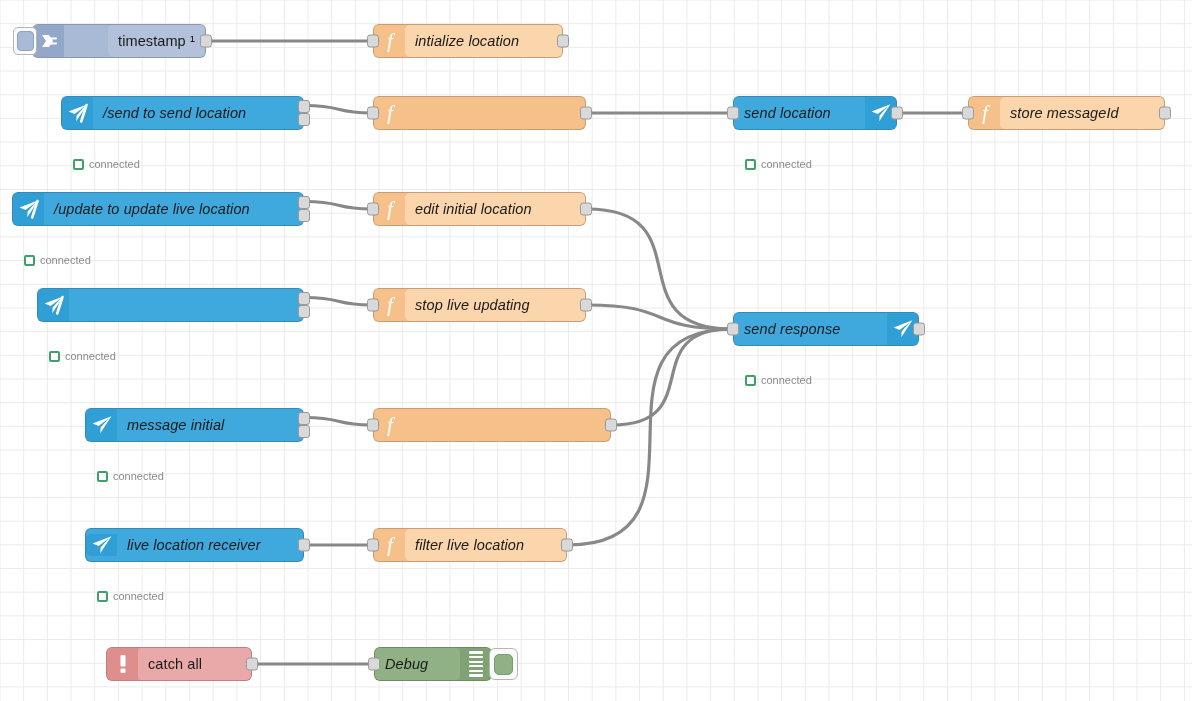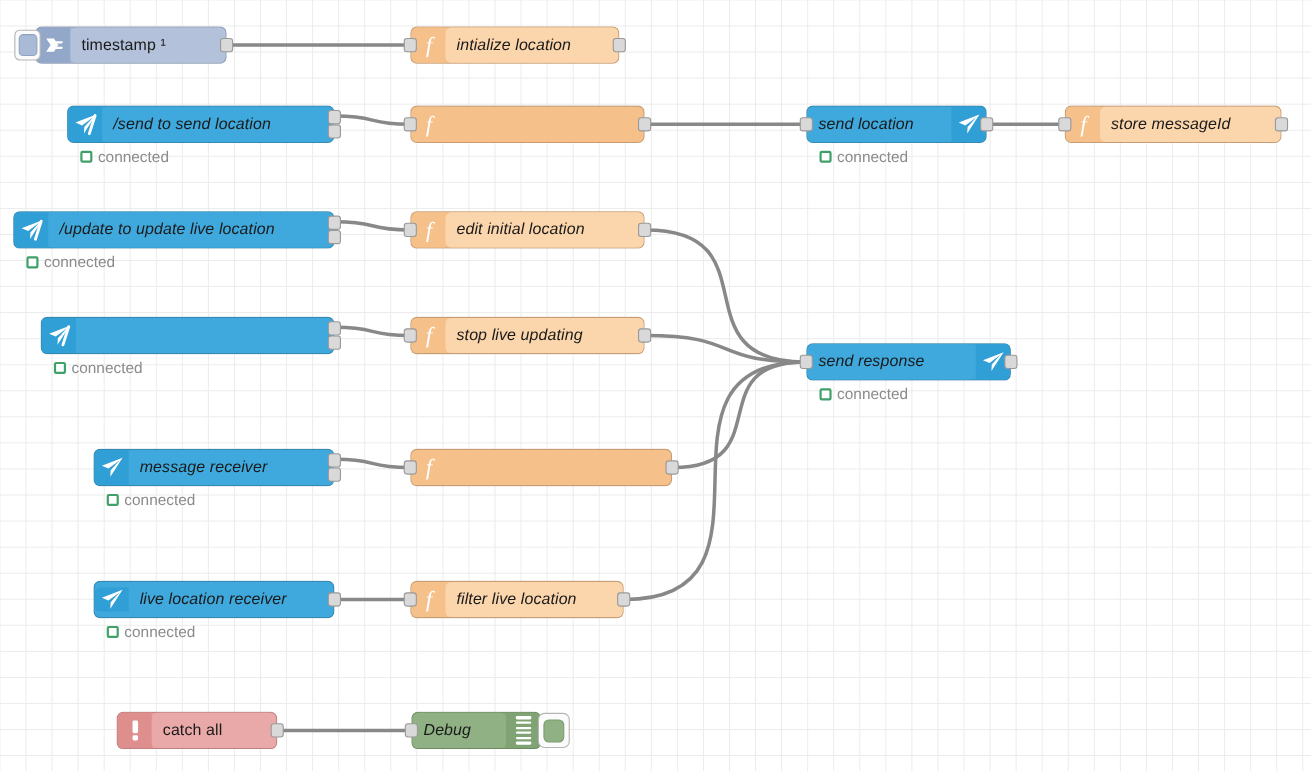--- a/index.html
+++ b/index.html
@@ -83,21 +83,21 @@
 
   
   .n-func   { background: #f6c08a; }
   .n-func .body { background: #fbd5ab; }
   .n-func .icon-box { background: #f6c08a; }
 
   .n-tele   { background: #3fa9dd; }
   .n-tele .body { background: #3fa9dd; }
   .n-tele .icon-box { background: #2f9fd6; }
 
-  .n-inject { background: #a8bad6; }
+  .n-inject { background: #a8bad6; gap: 44px; }
   .n-inject .body { background: #b3c2da; }
   .n-inject .icon-box { background: #93a8c9; }
 
   .n-catch  { background: #e79b9b; }
   .n-catch .body { background: #ea a8a8; background: #eaa9a9; }
   .n-catch .icon-box { background: #df8e8e; }
 
   .n-debug  { background: #86ab7b; }
   .n-debug .body { background: #8fb183; }
   .n-debug .icon-box.right { background: #7fa373; }
@@ -163,23 +163,24 @@
     border: 1px solid #7b9b70;
     border-radius: 5px;
   }
 
   
   .status {
     position: absolute;
     display: flex;
     align-items: center;
     gap: 5px;
-    font-size: 14px;
+    font-size: 11px;
     color: #8a8a8a;
     white-space: nowrap;
+    margin-top: 24px;
   }
   .status .dot {
     width: 11px; height: 11px;
     border: 2.2px solid #3fa06a;
     border-radius: 2px;
     background: #ffffff;
     box-sizing: border-box;
     flex: 0 0 11px;
   }
 
@@ -359,21 +360,21 @@
         <span class="dot"></span>
         <span>connected</span>
       </div>
       <div class="node n-tele" style="left: 85px; top: 408px; width: 219px;">
         <div class="icon-box">
           <svg width="22" height="22" viewBox="0 0 22 22" aria-hidden="true">
             <path d="M20.4 2.2 L1.6 9.4 L7.6 12.0 L17.6 4.6 L9.6 13.4 L9.3 19.3 Z" fill="#ffffff"></path>
           </svg>
         </div>
         <div class="body">
-          <span class="label">message receiver</span>
+          <span class="label">message initial</span>
         </div>
         <div class="port out up"></div>
         <div class="port out dn"></div>
       </div>
       <div class="status" style="left: 97px; top: 446px;">
         <span class="dot"></span>
         <span>connected</span>
       </div>
       <div class="node n-func" style="left: 373px; top: 408px; width: 238px;">
         <div class="icon-box">

